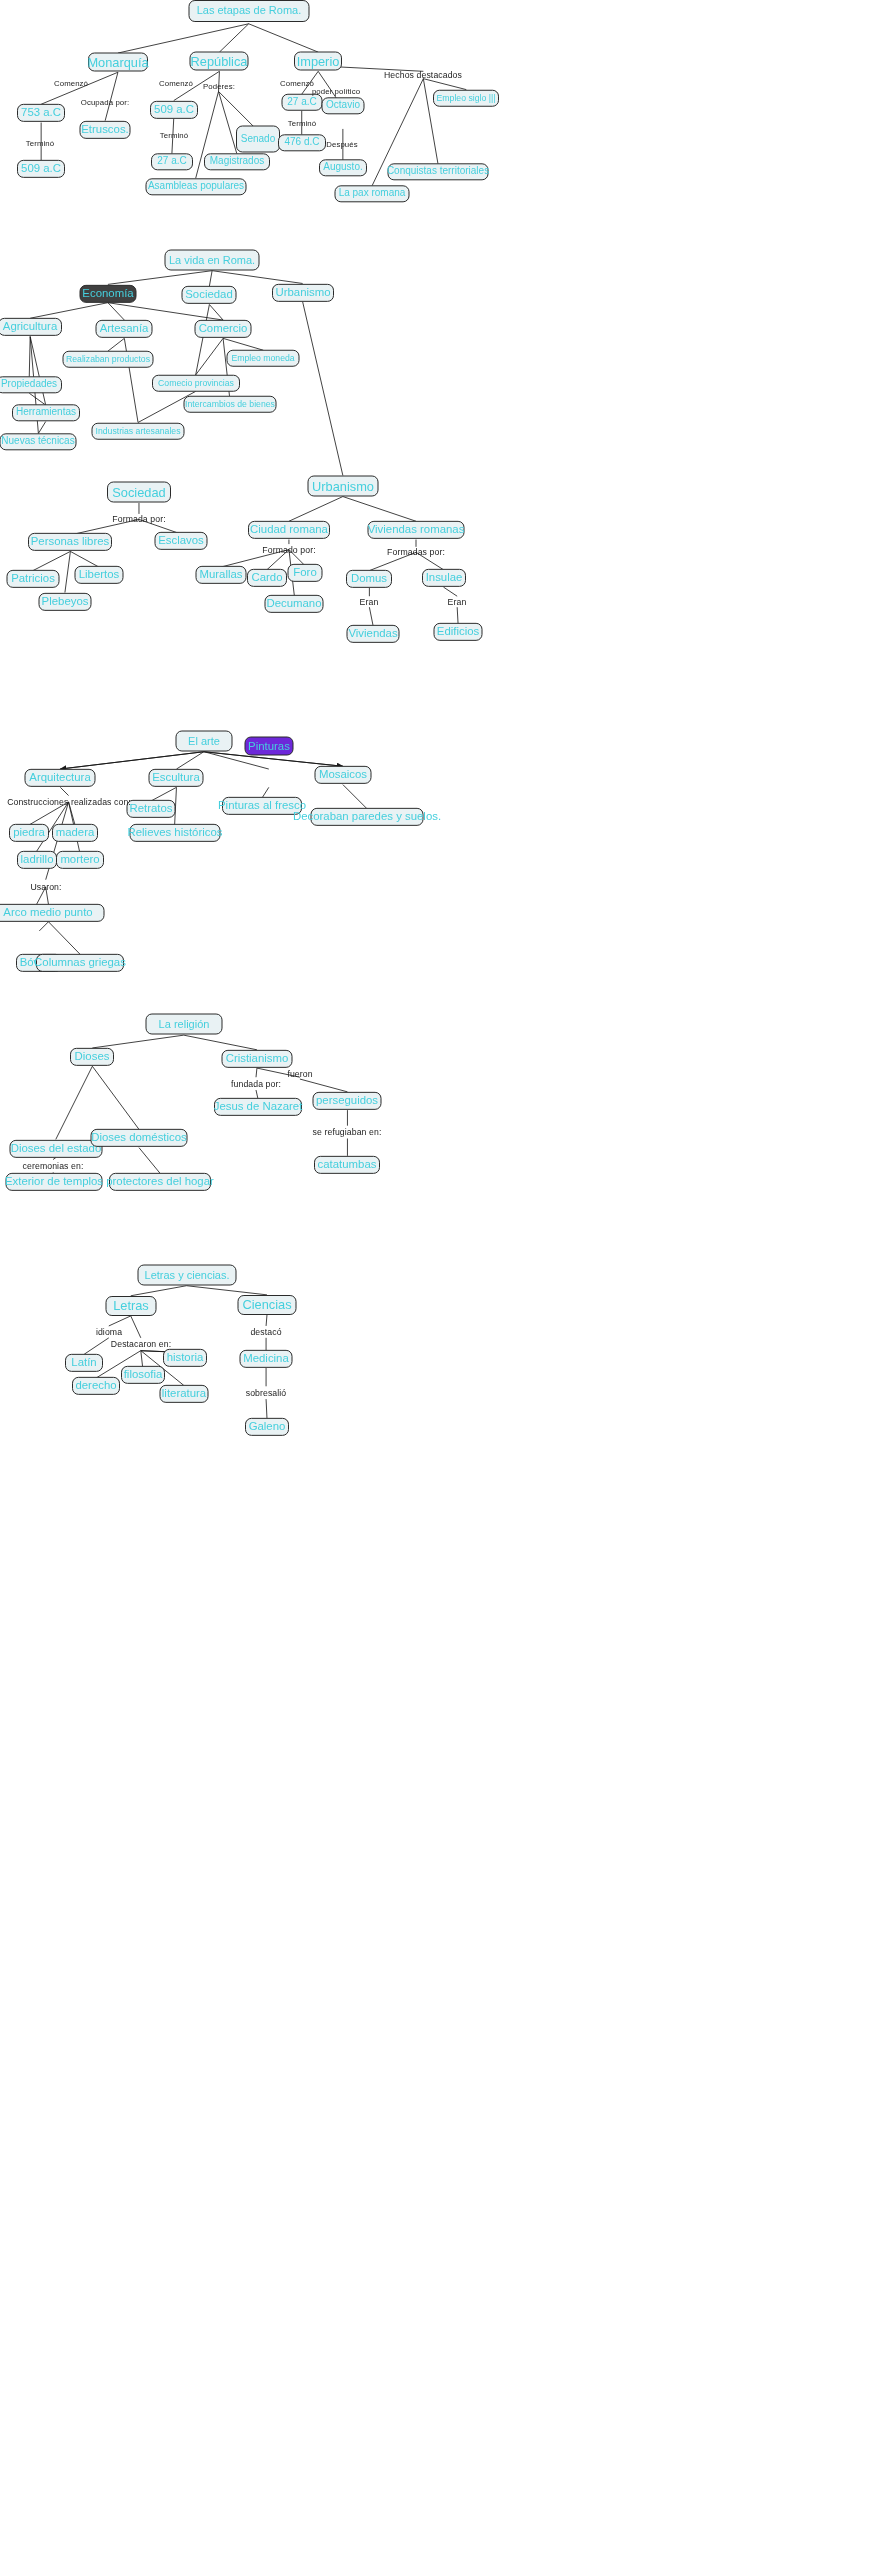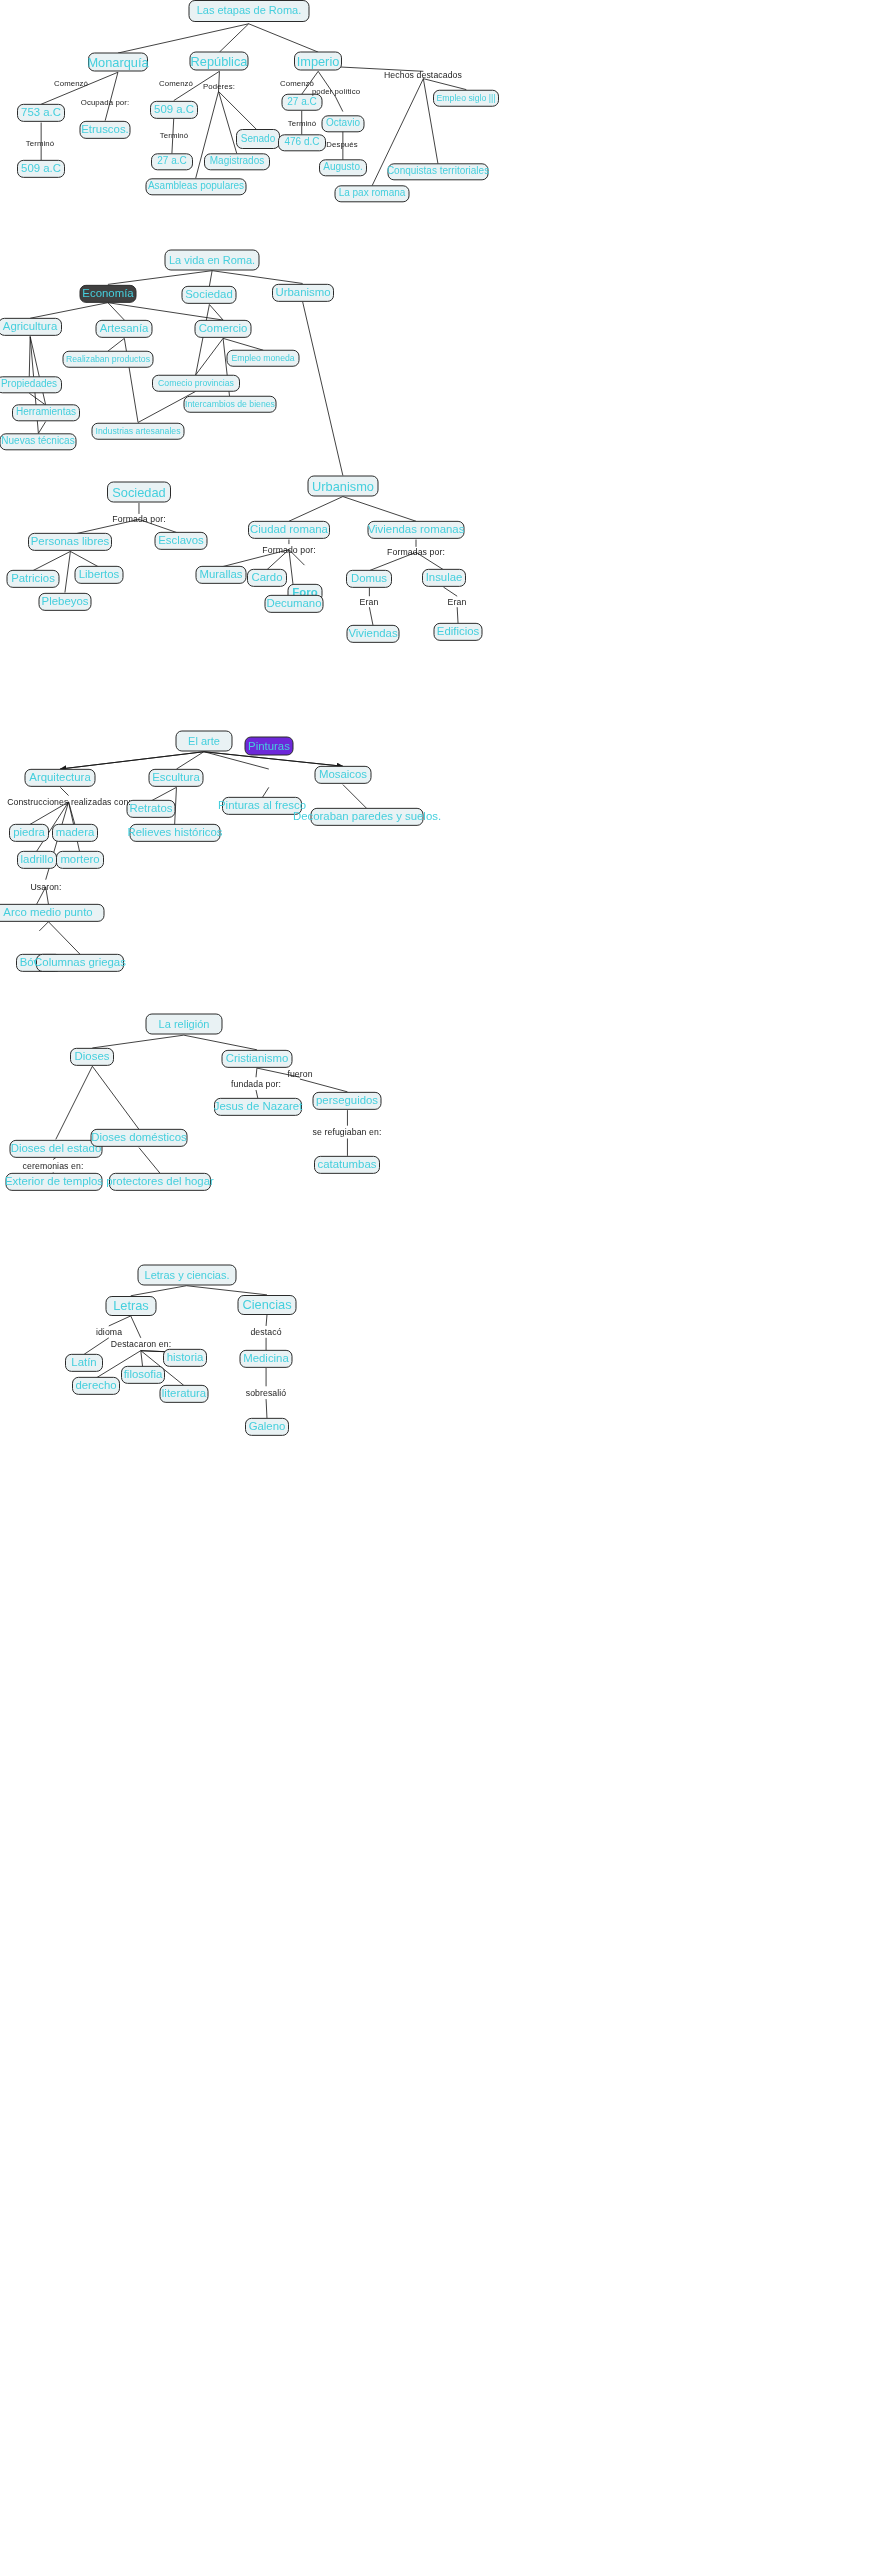--- a/index.html
+++ b/index.html
@@ -183,24 +183,24 @@
       <div class="node t-major" style="left: 118px; top: 62px; width: 60px; height: 19px; background: rgb(233, 242, 244); border-color: rgb(43, 43, 43); color: rgb(69, 207, 221);">Monarquía</div>
       <div class="node t-major" style="left: 219px; top: 61px; width: 59px; height: 19px; background: rgb(233, 242, 244); border-color: rgb(43, 43, 43); color: rgb(69, 207, 221);">República</div>
       <div class="node t-major" style="left: 318px; top: 61px; width: 48px; height: 19px; background: rgb(233, 242, 244); border-color: rgb(43, 43, 43); color: rgb(69, 207, 221);">Imperio</div>
       <div class="node t-mid" style="left: 41px; top: 113px; width: 48px; height: 18.3px; background: rgb(233, 242, 244); border-color: rgb(43, 43, 43); color: rgb(69, 207, 221);">753 a.C</div>
       <div class="node t-mid" style="left: 105px; top: 130px; width: 51px; height: 18.3px; background: rgb(233, 242, 244); border-color: rgb(43, 43, 43); color: rgb(69, 207, 221);">Etruscos.</div>
       <div class="node t-mid" style="left: 41px; top: 169px; width: 48px; height: 18.3px; background: rgb(233, 242, 244); border-color: rgb(43, 43, 43); color: rgb(69, 207, 221);">509 a.C</div>
       <div class="node t-mid" style="left: 174px; top: 110px; width: 48px; height: 18.3px; background: rgb(233, 242, 244); border-color: rgb(43, 43, 43); color: rgb(69, 207, 221);">509 a.C</div>
       <div class="node t-small" style="left: 172px; top: 162px; width: 42px; height: 17.4px; background: rgb(233, 242, 244); border-color: rgb(43, 43, 43); color: rgb(69, 207, 221);">27 a.C</div>
       <div class="node t-small" style="left: 196px; top: 187px; width: 101px; height: 17.4px; background: rgb(233, 242, 244); border-color: rgb(43, 43, 43); color: rgb(69, 207, 221);">Asambleas populares</div>
       <div class="node t-small" style="left: 237px; top: 162px; width: 66px; height: 17.4px; background: rgb(233, 242, 244); border-color: rgb(43, 43, 43); color: rgb(69, 207, 221);">Magistrados</div>
-      <div class="node t-small" style="left: 258px; top: 139px; width: 44px; height: 20px; background: rgb(233, 242, 244); border-color: rgb(43, 43, 43); color: rgb(69, 207, 221);">Senado</div>
+      <div class="node t-small" style="left: 258px; top: 139px; width: 44px; height: 27px; background: rgb(233, 242, 244); border-color: rgb(43, 43, 43); color: rgb(69, 207, 221);">Senado</div>
       <div class="node t-small" style="left: 302px; top: 102px; width: 41px; height: 16.5px; background: rgb(233, 242, 244); border-color: rgb(43, 43, 43); color: rgb(69, 207, 221);">27 a.C</div>
       <div class="node t-small" style="left: 302px; top: 143px; width: 48px; height: 17.4px; background: rgb(233, 242, 244); border-color: rgb(43, 43, 43); color: rgb(69, 207, 221);">476  d.C</div>
-      <div class="node t-small" style="left: 343px; top: 124px; width: 43px; height: 17.4px; background: rgb(233, 242, 244); border-color: rgb(43, 43, 43); color: rgb(69, 207, 221);">Octavio</div>
+      <div class="node t-small" style="left: 343px; top: 106px; width: 43px; height: 17.4px; background: rgb(233, 242, 244); border-color: rgb(43, 43, 43); color: rgb(69, 207, 221);">Octavio</div>
       <div class="node t-small" style="left: 343px; top: 168px; width: 48px; height: 17.4px; background: rgb(233, 242, 244); border-color: rgb(43, 43, 43); color: rgb(69, 207, 221);">Augusto.</div>
       <div class="node t-tiny" style="left: 466px; top: 98px; width: 66px; height: 16.5px; background: rgb(233, 242, 244); border-color: rgb(43, 43, 43); color: rgb(69, 207, 221);">Empleo siglo |||</div>
       <div class="node t-small" style="left: 372px; top: 194px; width: 75px; height: 17.4px; background: rgb(233, 242, 244); border-color: rgb(43, 43, 43); color: rgb(69, 207, 221);">La pax romana</div>
       <div class="node t-small" style="left: 438px; top: 172px; width: 101px; height: 17.4px; background: rgb(233, 242, 244); border-color: rgb(43, 43, 43); color: rgb(69, 207, 221);">Conquistas territoriales</div>
       <div class="lbl big" style="left: 423px; top: 75px; color: rgb(29, 29, 29);">Hechos destacados</div>
       <div class="lbl" style="left: 71px; top: 83px; color: rgb(29, 29, 29);">Comenzó</div>
       <div class="lbl" style="left: 105px; top: 102px; color: rgb(29, 29, 29);">Ocupada por:</div>
       <div class="lbl" style="left: 40px; top: 143px; color: rgb(29, 29, 29);">Terminó</div>
       <div class="lbl" style="left: 176px; top: 83px; color: rgb(29, 29, 29);">Comenzó</div>
       <div class="lbl" style="left: 219px; top: 86px; color: rgb(29, 29, 29);">Poderes:</div>
@@ -228,21 +228,21 @@
       <div class="node t-major" style="left: 343px; top: 486px; width: 71px; height: 21px; background: rgb(233, 242, 244); border-color: rgb(43, 43, 43); color: rgb(69, 207, 221);">Urbanismo</div>
       <div class="node t-mid" style="left: 70px; top: 542px; width: 84px; height: 18.3px; background: rgb(233, 242, 244); border-color: rgb(43, 43, 43); color: rgb(69, 207, 221);">Personas libres</div>
       <div class="node t-mid" style="left: 181px; top: 541px; width: 53px; height: 18.3px; background: rgb(233, 242, 244); border-color: rgb(43, 43, 43); color: rgb(69, 207, 221);">Esclavos</div>
       <div class="node t-mid" style="left: 289px; top: 530px; width: 82px; height: 18.3px; background: rgb(233, 242, 244); border-color: rgb(43, 43, 43); color: rgb(69, 207, 221);">Ciudad romana</div>
       <div class="node t-mid" style="left: 416px; top: 530px; width: 97px; height: 18.3px; background: rgb(233, 242, 244); border-color: rgb(43, 43, 43); color: rgb(69, 207, 221);">Viviendas romanas</div>
       <div class="node t-mid" style="left: 33px; top: 579px; width: 53px; height: 18.3px; background: rgb(233, 242, 244); border-color: rgb(43, 43, 43); color: rgb(69, 207, 221);">Patricios</div>
       <div class="node t-mid" style="left: 99px; top: 575px; width: 49px; height: 18.3px; background: rgb(233, 242, 244); border-color: rgb(43, 43, 43); color: rgb(69, 207, 221);">Libertos</div>
       <div class="node t-mid" style="left: 65px; top: 602px; width: 53px; height: 18.3px; background: rgb(233, 242, 244); border-color: rgb(43, 43, 43); color: rgb(69, 207, 221);">Plebeyos</div>
       <div class="node t-mid" style="left: 221px; top: 575px; width: 51px; height: 18.3px; background: rgb(233, 242, 244); border-color: rgb(43, 43, 43); color: rgb(69, 207, 221);">Murallas</div>
       <div class="node t-mid" style="left: 267px; top: 578px; width: 40px; height: 18.3px; background: rgb(233, 242, 244); border-color: rgb(43, 43, 43); color: rgb(69, 207, 221);">Cardo</div>
-      <div class="node t-mid" style="left: 305px; top: 593px; width: 35px; height: 18.3px; background: rgb(233, 242, 244); border-color: rgb(43, 43, 43); color: rgb(69, 207, 221); font-weight: bold;">Foro</div>
+      <div class="node t-mid" style="left: 305px; top: 573px; width: 35px; height: 18.3px; background: rgb(233, 242, 244); border-color: rgb(43, 43, 43); color: rgb(69, 207, 221);">Foro</div>
       <div class="node t-mid" style="left: 294px; top: 604px; width: 59px; height: 18.3px; background: rgb(233, 242, 244); border-color: rgb(43, 43, 43); color: rgb(69, 207, 221);">Decumano</div>
       <div class="node t-mid" style="left: 369px; top: 579px; width: 46px; height: 18.3px; background: rgb(233, 242, 244); border-color: rgb(43, 43, 43); color: rgb(69, 207, 221);">Domus</div>
       <div class="node t-mid" style="left: 444px; top: 578px; width: 44px; height: 18.3px; background: rgb(233, 242, 244); border-color: rgb(43, 43, 43); color: rgb(69, 207, 221);">Insulae</div>
       <div class="node t-mid" style="left: 373px; top: 634px; width: 53px; height: 18.3px; background: rgb(233, 242, 244); border-color: rgb(43, 43, 43); color: rgb(69, 207, 221);">Viviendas</div>
       <div class="node t-mid" style="left: 458px; top: 632px; width: 49px; height: 18.3px; background: rgb(233, 242, 244); border-color: rgb(43, 43, 43); color: rgb(69, 207, 221);">Edificios</div>
       <div class="lbl big" style="left: 139px; top: 519px; color: rgb(29, 29, 29);">Formada por:</div>
       <div class="lbl big" style="left: 289px; top: 550px; color: rgb(29, 29, 29);">Formado por:</div>
       <div class="lbl big" style="left: 416px; top: 552px; color: rgb(29, 29, 29);">Formadas por:</div>
       <div class="lbl big" style="left: 369px; top: 602px; color: rgb(29, 29, 29);">Eran</div>
       <div class="lbl big" style="left: 457px; top: 602px; color: rgb(29, 29, 29);">Eran</div>

